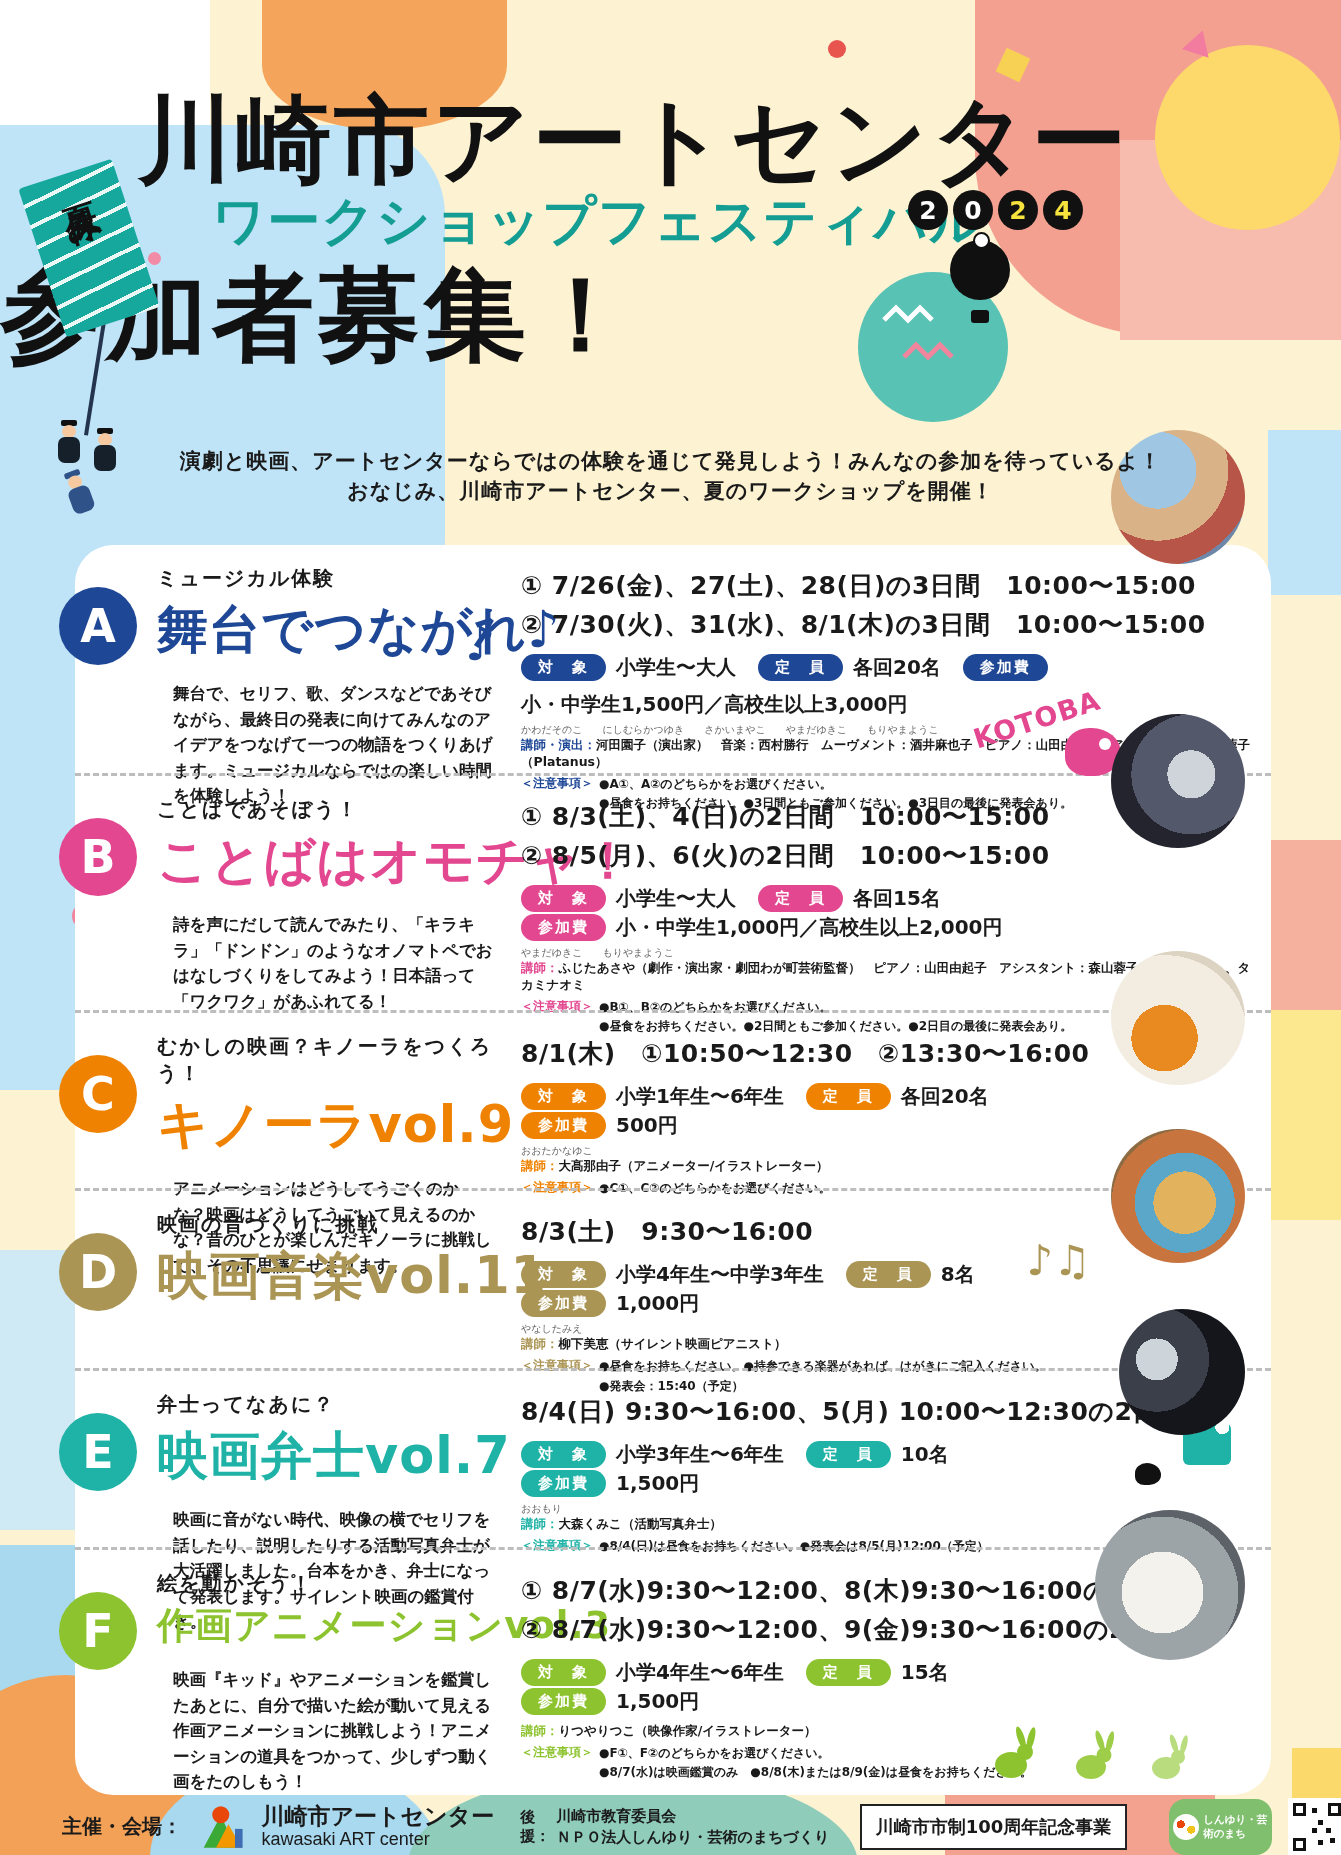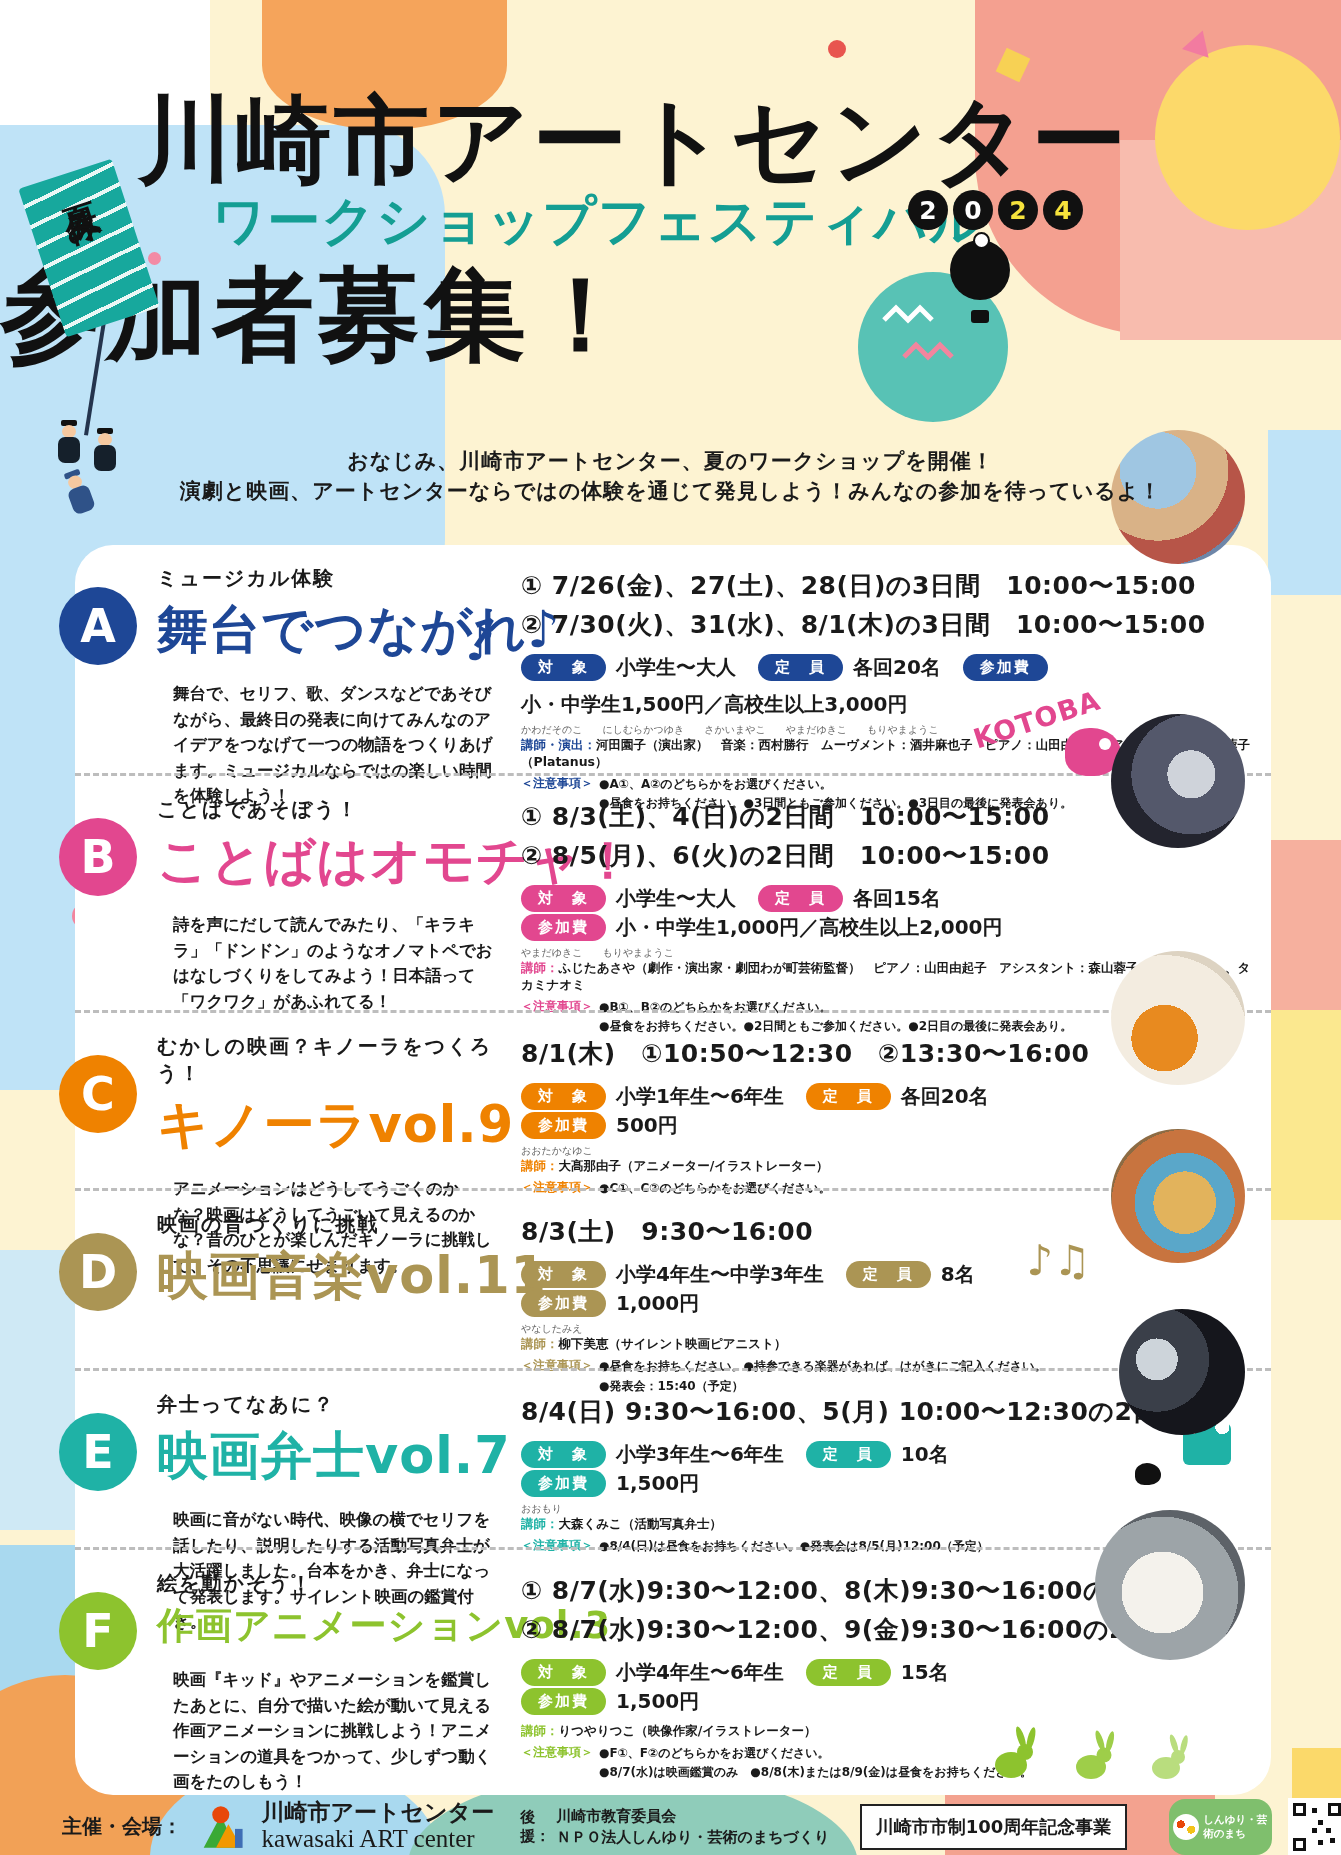--- a/index.html
+++ b/index.html
@@ -58,21 +58,21 @@
   .ph-f{background:radial-gradient(circle at 45% 55%,#f4f2ec 0 35%,#9da4a8 35% 65%,#5d6268 65%)}
   .note-glyph{position:absolute;font-weight:900;z-index:1}
   .kotoba{position:absolute;right:168px;top:-72px;color:#e2478f;font-size:27px;font-weight:900;transform:rotate(-18deg);letter-spacing:1px;z-index:3}
   .kbird{position:absolute;right:150px;top:-48px;width:56px;height:48px;background:#e2478f;border-radius:50% 60% 55% 45%;z-index:2}
   .kbird:before{content:"";position:absolute;right:10px;top:10px;width:12px;height:12px;background:#fff;border-radius:50%}
   
   .footer{left:0;right:0;top:1798px;height:57px;display:flex;align-items:center;z-index:3;padding-left:62px;gap:16px}
   .f-label{font-size:20px;font-weight:900;white-space:nowrap}
   .f-org{line-height:1.15}
   .f-org .jp{font-size:23px;font-weight:900;white-space:nowrap}
-  .f-org .en{font-size:25px;font-family:Liberation Serif, serif;white-space:nowrap}
+  .f-org .en{font-size:18px;font-family:Liberation Sans, sans-serif;white-space:nowrap}
   .f-support{display:flex;align-items:center;gap:6px;margin-left:10px}
   .f-support .lbl{font-size:15px;font-weight:700}
   .f-support .lines div{font-size:15px;font-weight:700;line-height:1.35;white-space:nowrap}
   .f-anniv{border:2px solid #222;background:#fff;font-size:18px;font-weight:700;padding:9px 14px;white-space:nowrap;margin-left:14px}
   .f-badge{width:112px;height:56px;background:#7fbf6d;border-radius:16px;display:flex;align-items:center;padding:4px;box-sizing:border-box;margin-left:26px}
   .f-badge .dot{width:26px;height:26px;border-radius:50%;background:#fff;margin-right:4px;flex:0 0 26px;
                 background-image:radial-gradient(circle at 30% 40%,#e94709 0 4px,transparent 4px),radial-gradient(circle at 70% 60%,#f3c21a 0 4px,transparent 4px)}
   .f-badge .txt{font-size:10.5px;color:#fff;font-weight:900;line-height:1.25}
 </style>
 </head>
@@ -135,22 +135,22 @@
 <div class="abs hero-sub">ワークショップフェスティバル</div>
 <div class="abs year">
   <span class="yc">2</span>
   <span class="yc">0</span>
   <span class="yc">2</span>
   <span class="yc">4</span>
 </div>
 <div class="abs balloon"></div>
 <div class="abs headline">参加者募集！</div>
 <div class="abs intro">
+  <div>演劇と映画、アートセンターならではの体験を通じて発見しよう！みんなの参加を待っているよ！</div>
   <div>おなじみ、川崎市アートセンター、夏のワークショップを開催！</div>
-  <div>演劇と映画、アートセンターならではの体験を通じて発見しよう！みんなの参加を待っているよ！</div>
 </div>
 
 <div class="abs card">
 
   <section class="ws" style="--c:#1e4796;height:228px">
     <div class="badge">
         <span>A</span>
       </div>
     <div class="info">
       <div class="ws-sub">ミュージカル体験</div>

